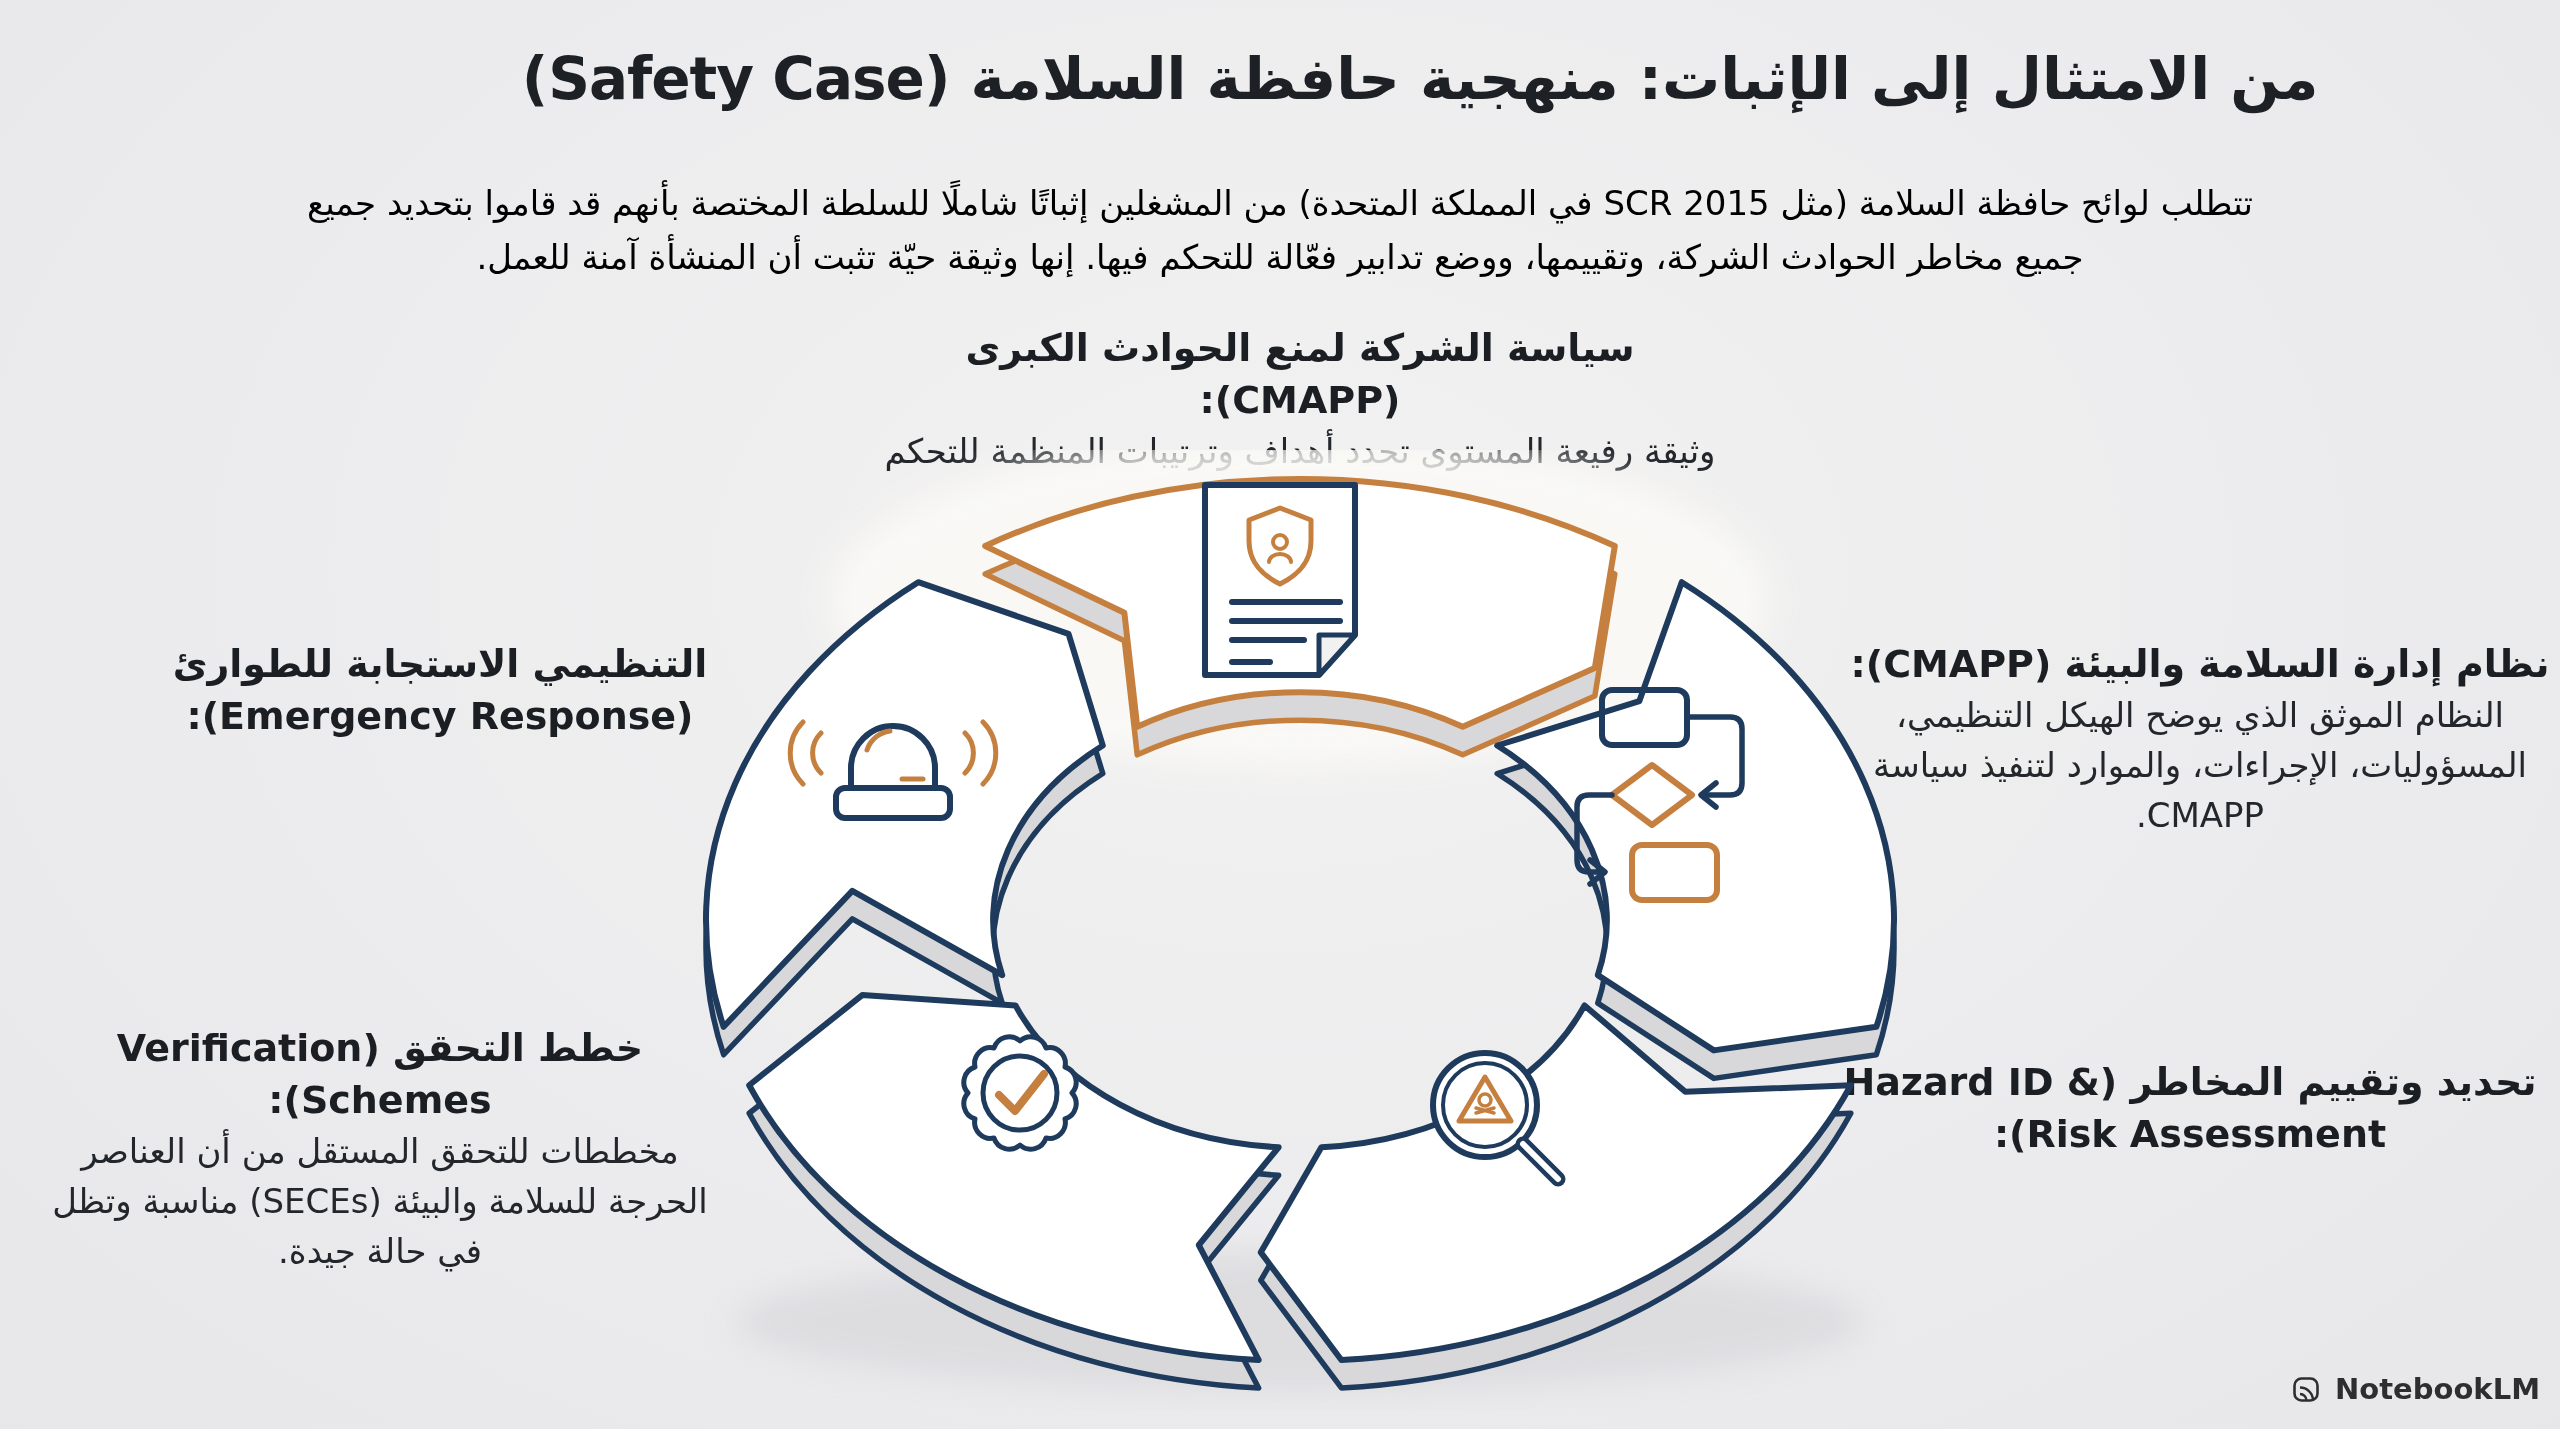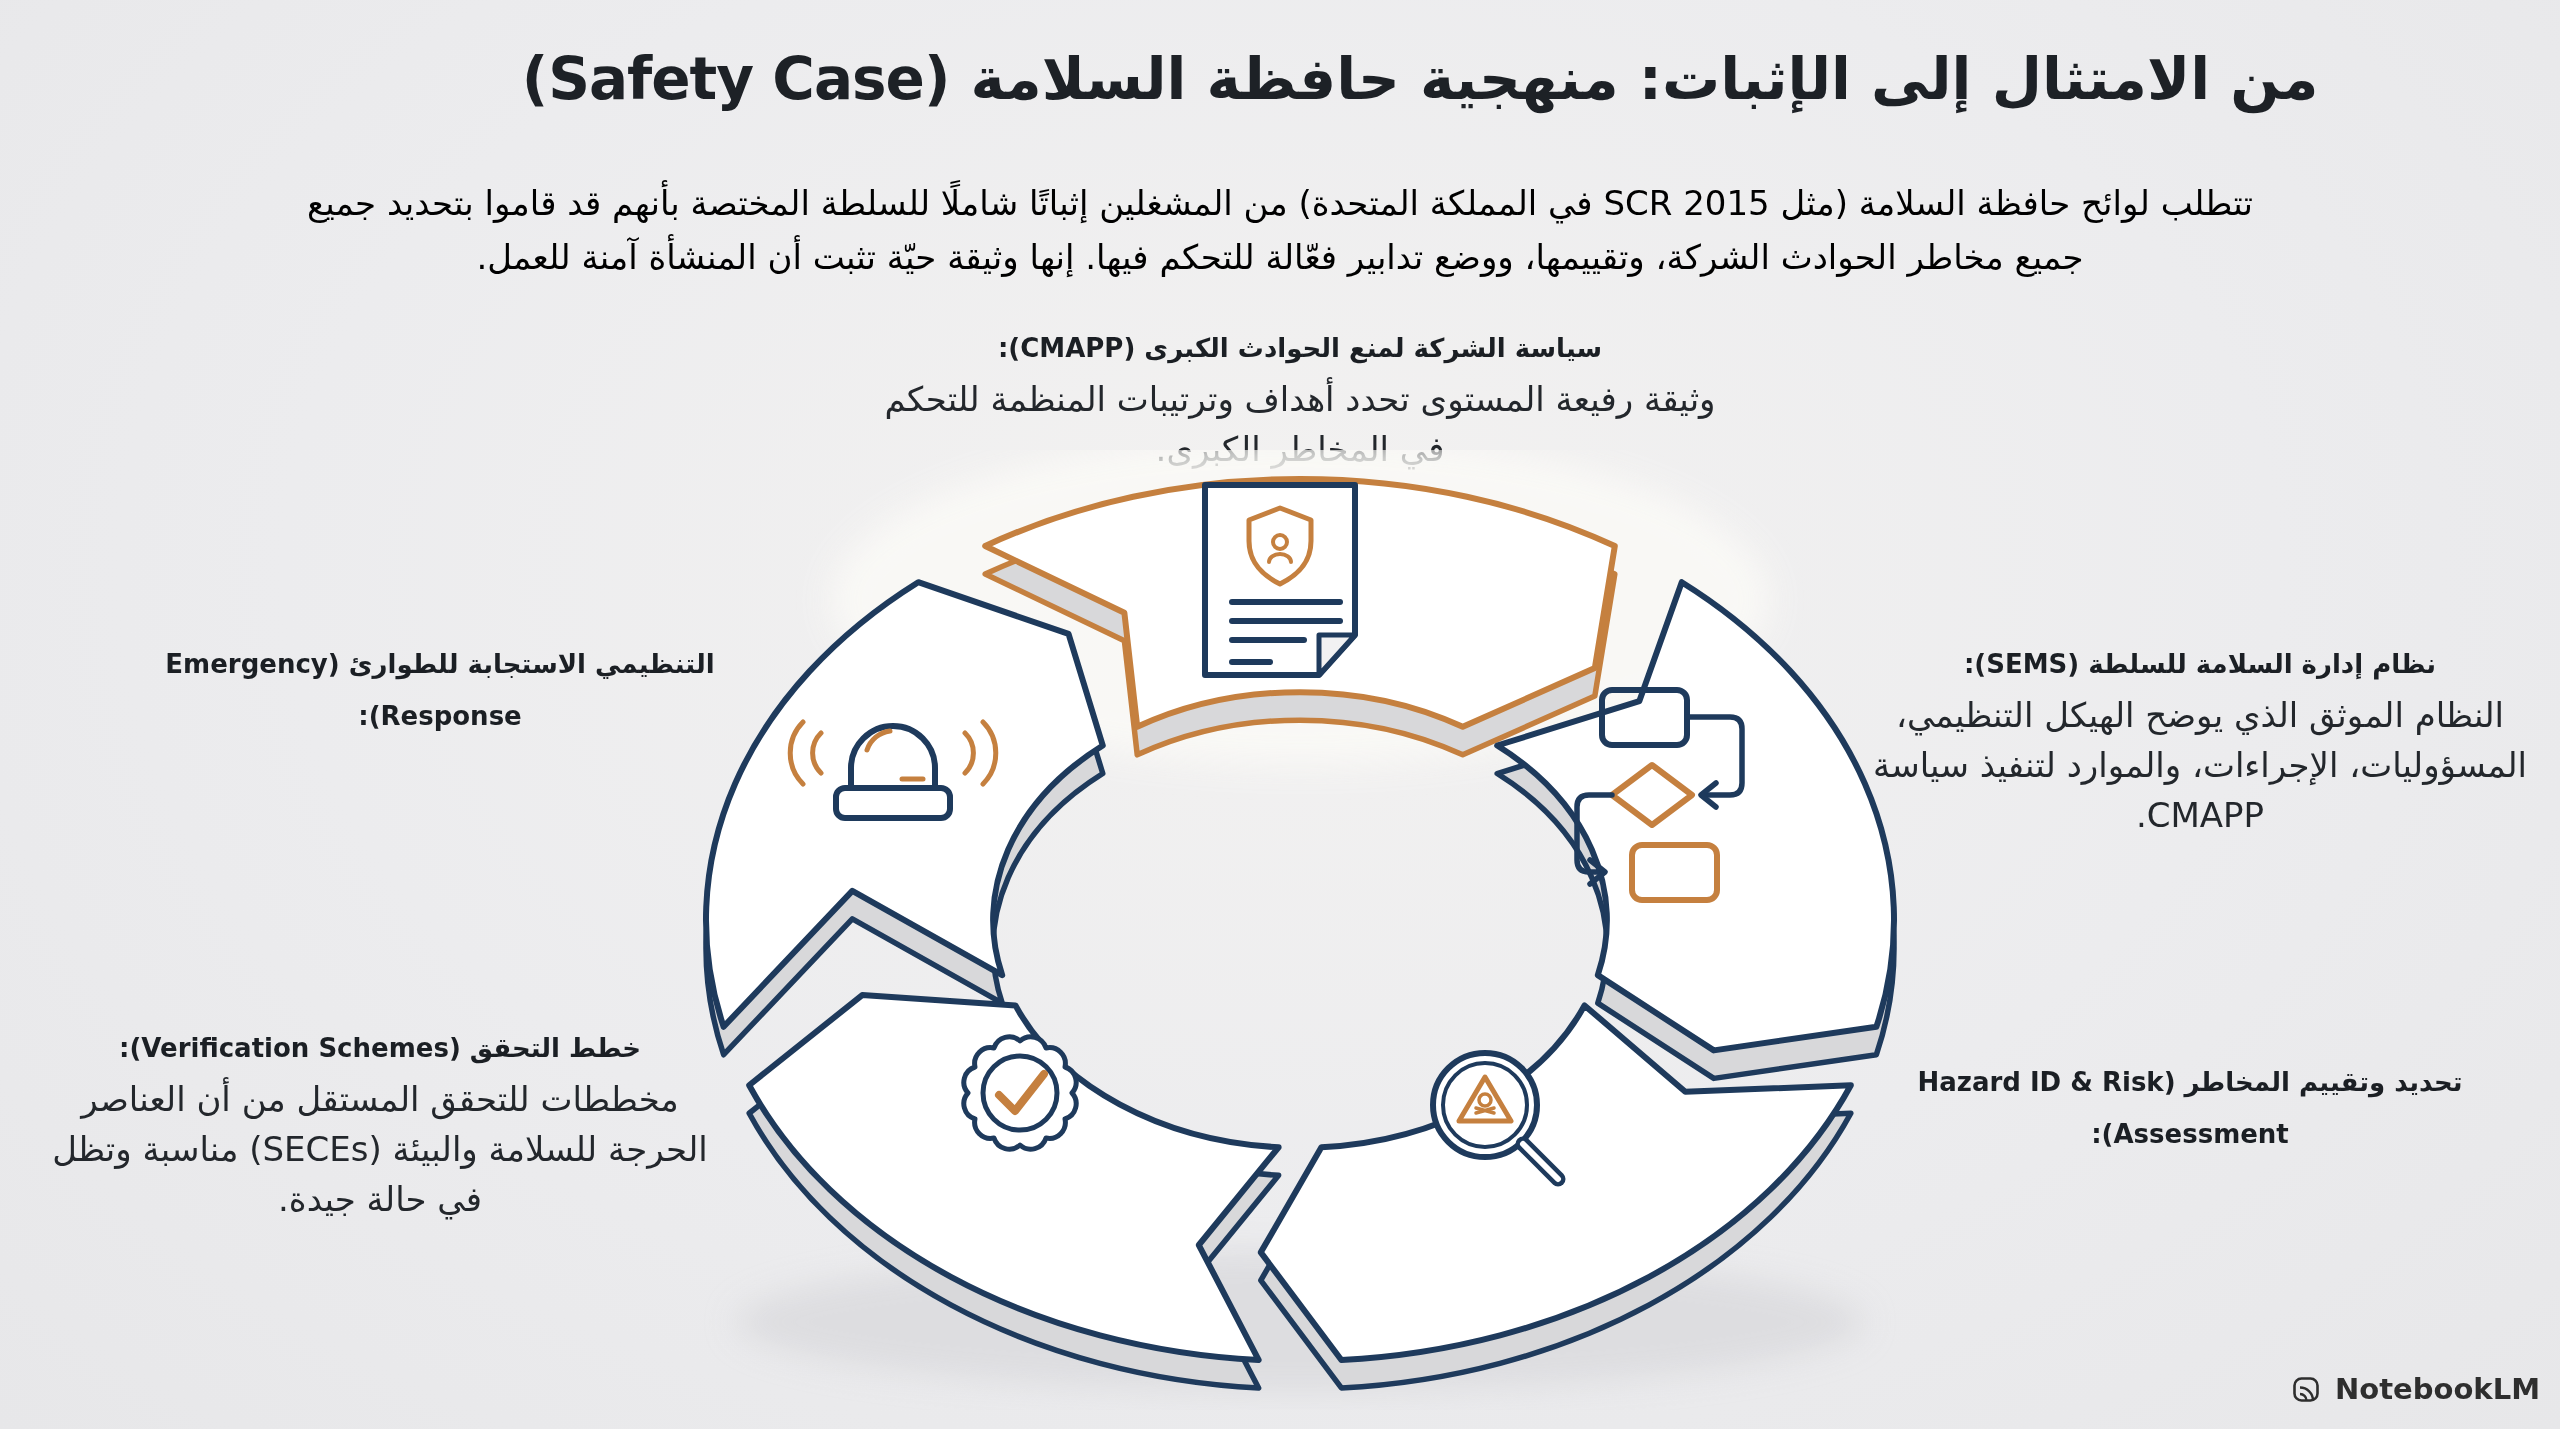--- a/index.html
+++ b/index.html
@@ -15,21 +15,21 @@
     left:280px;top:30px;width:2280px;
     font-size:58px;font-weight:700;text-align:center;letter-spacing:-1px;color:#1d2126;margin-top:15px;
   }
   .page-subtitle{
     left:80px;top:176px;width:2400px;
     font-size:34px;line-height:54px;text-align:center;color:#000000;font-weight:500;
   }
   .text-block{
     text-align:center;color:#1f2327;
   }
-  .text-block .bh{font-size:26px;font-weight:700;line-height:52px;color:#1b1f24;}
+  .text-block .bh{font-size:38px;font-weight:700;line-height:52px;color:#1b1f24;}
   .text-block .bb{font-size:34px;line-height:50px;font-weight:500;color:#23272c;}
   .blk-cmapp{left:860px;top:322px;width:880px;}
   .blk-sems{left:1850px;top:638px;width:700px;}
   .blk-emergency{left:110px;top:638px;width:660px;}
   .blk-verification{left:40px;top:1022px;width:680px;}
   .blk-hazard{left:1840px;top:1056px;width:700px;}
   .watermark{
     right:20px;top:1372px;display:flex;align-items:center;gap:14px;
     font-size:29px;font-weight:700;color:#2e2e2e;
   }
@@ -43,21 +43,21 @@
   <div>تتطلب لوائح حافظة السلامة (مثل SCR 2015 في المملكة المتحدة) من المشغلين إثباتًا شاملًا للسلطة المختصة بأنهم قد قاموا بتحديد جميع</div>
   <div>جميع مخاطر الحوادث الشركة، وتقييمها، ووضع تدابير فعّالة للتحكم فيها. إنها وثيقة حيّة تثبت أن المنشأة آمنة للعمل.</div>
 </div>
 
 <div class="abs rtl text-block blk-cmapp">
   <div class="bh">سياسة الشركة لمنع الحوادث الكبرى (CMAPP):</div>
   <div class="bb">وثيقة رفيعة المستوى تحدد أهداف وترتيبات المنظمة للتحكم في المخاطر الكبرى.</div>
 </div>
 
 <div class="abs rtl text-block blk-sems">
-  <div class="bh">نظام إدارة السلامة للسلطة (SEMS):</div>
+  <div class="bh">نظام إدارة السلامة والبيئة (CMAPP):</div>
   <div class="bb">النظام الموثق الذي يوضح الهيكل التنظيمي، المسؤوليات، الإجراءات، والموارد لتنفيذ سياسة CMAPP.</div>
 </div>
 
 <div class="abs rtl text-block blk-emergency">
   <div class="bh">التنظيمي الاستجابة للطوارئ (Emergency Response):</div>
 </div>
 
 <div class="abs rtl text-block blk-verification">
   <div class="bh">خطط التحقق (Verification Schemes):</div>
   <div class="bb">مخططات للتحقق المستقل من أن العناصر الحرجة للسلامة والبيئة (SECEs) مناسبة وتظل في حالة جيدة.</div>

